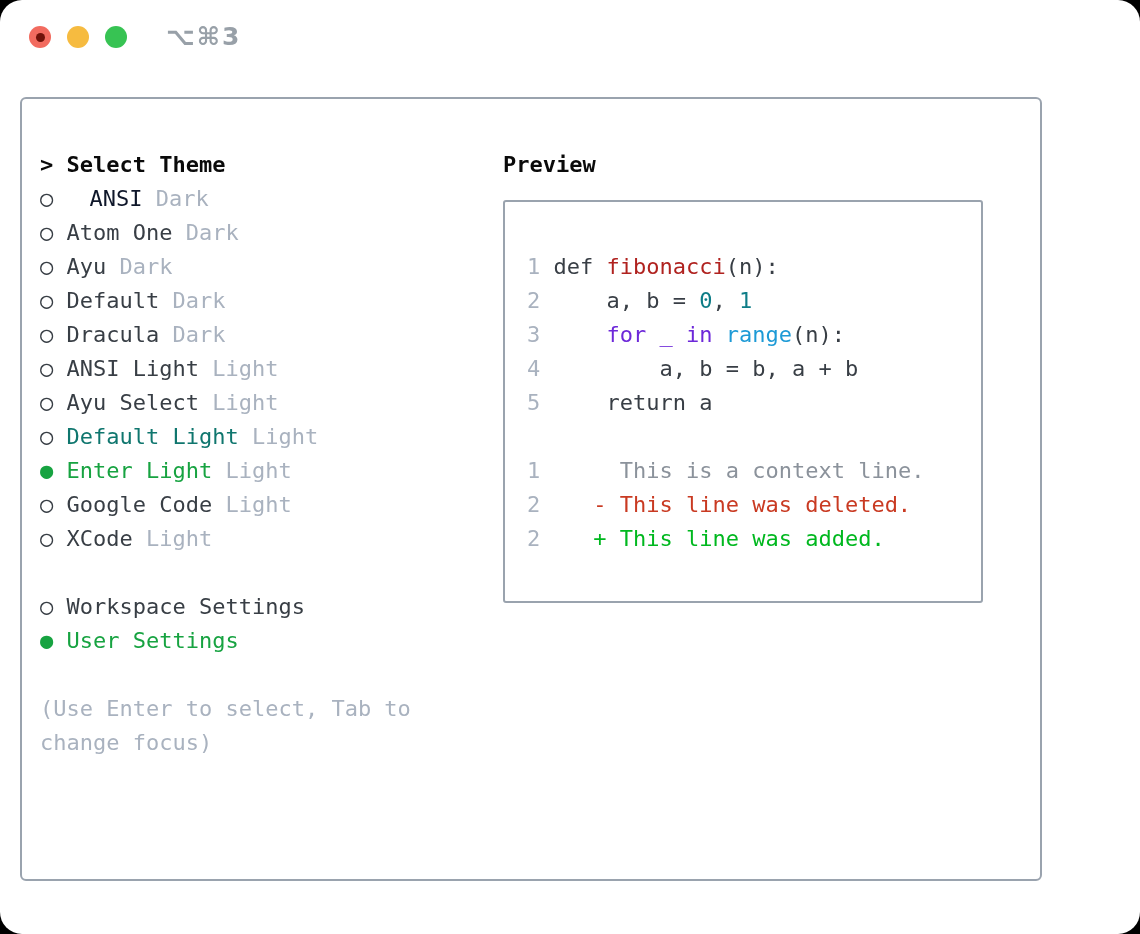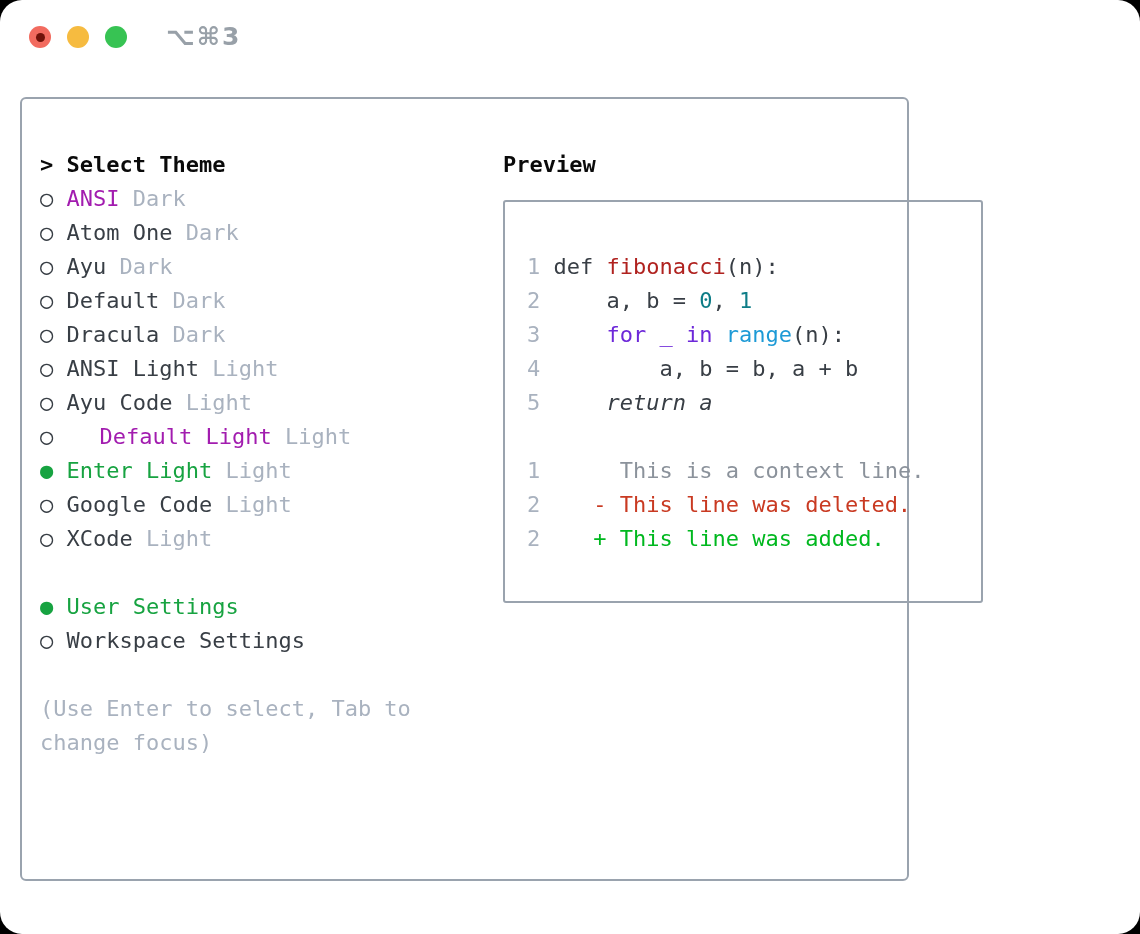--- a/index.html
+++ b/index.html
@@ -26,21 +26,21 @@
   }
   .win-title {
     position:absolute; left:166px; top:22px;
     font-family:"DejaVu Sans", sans-serif;
     font-size:25px; font-weight:700; letter-spacing:2px;
     color:#98a0a8;
   }
   
   .panel {
     position:absolute; left:20px; top:97px;
-    width:889px; height:784px;
+    width:1022px; height:784px;
     border:2px solid #9aa3ae; border-radius:6px;
     box-sizing:border-box;
   }
   
   .left-col { position:absolute; left:18px; top:49px; }
   .row {
     height:34px; line-height:34px;
     font-size:22px; white-space:pre;
   }
   .row-header { font-weight:bold; color:#0a0a0a; }
@@ -77,51 +77,51 @@
   <div class="traffic tl-min" id="tl1" style="background: rgb(246, 187, 64);"></div>
   <div class="traffic tl-zoom" id="tl2" style="background: rgb(55, 195, 83);"></div>
 
   <div class="win-title">⌥⌘3</div>
 
   <div class="panel">
 
     <div class="left-col">
       <div class="row row-header"><span class="marker">&gt;</span><span> </span><span>Select Theme</span></div>
       <div id="theme-items">
-          <div class="row"><span class="marker" style="color: rgb(56, 62, 69);">○ </span><span style="color: #a21caf;">ANSI</span><span style="color: rgb(169, 178, 191);"> Dark</span></div>
+          <div class="row"><span class="marker" style="color: rgb(56, 62, 69);">○ </span><span style="color: #0f172a; margin-left: 23px;">ANSI</span><span style="color: rgb(169, 178, 191);"> Dark</span></div>
           <div class="row"><span class="marker" style="color: rgb(56, 62, 69);">○ </span><span style="color: rgb(56, 62, 69);">Atom One</span><span style="color: rgb(169, 178, 191);"> Dark</span></div>
           <div class="row"><span class="marker" style="color: rgb(56, 62, 69);">○ </span><span style="color: rgb(56, 62, 69);">Ayu</span><span style="color: rgb(169, 178, 191);"> Dark</span></div>
           <div class="row"><span class="marker" style="color: rgb(56, 62, 69);">○ </span><span style="color: rgb(56, 62, 69);">Default</span><span style="color: rgb(169, 178, 191);"> Dark</span></div>
           <div class="row"><span class="marker" style="color: rgb(56, 62, 69);">○ </span><span style="color: rgb(56, 62, 69); text-align: center;">Dracula</span><span style="color: rgb(169, 178, 191);"> Dark</span></div>
           <div class="row"><span class="marker" style="color: rgb(56, 62, 69);">○ </span><span style="color: rgb(56, 62, 69);">ANSI Light</span><span style="color: rgb(169, 178, 191);"> Light</span></div>
-          <div class="row"><span class="marker" style="color: rgb(56, 62, 69);">○ </span><span style="color: rgb(56, 62, 69);">Ayu Code</span><span style="color: rgb(169, 178, 191);"> Light</span></div>
-          <div class="row"><span class="marker" style="color: rgb(56, 62, 69);">○ </span><span style="color: #a21caf; margin-left: 33px;">Default Light</span><span style="color: rgb(169, 178, 191);"> Light</span></div>
+          <div class="row"><span class="marker" style="color: rgb(56, 62, 69);">○ </span><span style="color: rgb(56, 62, 69);">Ayu Select</span><span style="color: rgb(169, 178, 191);"> Light</span></div>
+          <div class="row"><span class="marker" style="color: rgb(56, 62, 69);">○ </span><span style="color: #0f766e;">Default Light</span><span style="color: rgb(169, 178, 191);"> Light</span></div>
           <div class="row"><span class="marker" style="color: rgb(23, 163, 65);">● </span><span style="color: rgb(23, 163, 65);">Enter Light</span><span style="color: rgb(169, 178, 191);"> Light</span></div>
           <div class="row"><span class="marker" style="color: rgb(56, 62, 69);">○ </span><span style="color: rgb(56, 62, 69);">Google Code</span><span style="color: rgb(169, 178, 191);"> Light</span></div>
           <div class="row"><span class="marker" style="color: rgb(56, 62, 69);">○ </span><span style="color: rgb(56, 62, 69);">XCode</span><span style="color: rgb(169, 178, 191);"> Light</span></div>
         </div>
       <div class="row"></div>
       <div id="apply-items">
+          <div class="row"><span class="marker" style="color: rgb(56, 62, 69);">○ </span><span style="color: rgb(56, 62, 69);">Workspace Settings</span></div>
           <div class="row"><span class="marker" style="color: rgb(23, 163, 65);">● </span><span style="color: rgb(23, 163, 65);">User Settings</span></div>
-          <div class="row"><span class="marker" style="color: rgb(56, 62, 69);">○ </span><span style="color: rgb(56, 62, 69);">Workspace Settings</span></div>
         </div>
       <div class="row"></div>
       <div class="row hint-line">(Use Enter to select, Tab to</div>
       <div class="row hint-line">change focus)</div>
     </div>
 
     <div class="preview-title">Preview</div>
 
     <div class="preview-box">
       <div id="preview-lines">
           <div class="code-line"><span style="color: rgb(169, 178, 191);">1 </span><span style="color: rgb(56, 62, 69);">def </span><span style="color: rgb(176, 34, 31);">fibonacci</span><span style="color: rgb(56, 62, 69);">(n):</span></div>
           <div class="code-line"><span style="color: rgb(169, 178, 191);">2 </span><span style="color: rgb(56, 62, 69);">    a, b = </span><span style="color: rgb(14, 125, 135);">0</span><span style="color: rgb(56, 62, 69);">, </span><span style="color: rgb(14, 125, 135);">1</span></div>
           <div class="code-line"><span style="color: rgb(169, 178, 191);">3 </span><span style="color: #6d28d9; text-align: right;">    for _ in </span><span style="color: rgb(29, 154, 214);">range</span><span style="color: rgb(56, 62, 69);">(n):</span></div>
           <div class="code-line"><span style="color: rgb(169, 178, 191);">4 </span><span style="color: rgb(56, 62, 69);">        a, b = b, a + b</span></div>
-          <div class="code-line"><span style="color: rgb(169, 178, 191);">5 </span><span style="color: rgb(56, 62, 69); font-style: italic;">    return a</span></div>
+          <div class="code-line"><span style="color: rgb(169, 178, 191);">5 </span><span style="color: rgb(56, 62, 69);">    return a</span></div>
           <div class="code-line"></div>
           <div class="code-line"><span style="color: rgb(169, 178, 191);">1</span><span style="color: rgb(56, 62, 69);">      </span><span style="color: rgb(139, 146, 155);">This is a context line.</span></div>
           <div class="code-line"><span style="color: rgb(169, 178, 191);">2</span><span style="color: rgb(56, 62, 69);">    </span><span style="color: rgb(201, 58, 34);">- This line was deleted.</span></div>
           <div class="code-line"><span style="color: rgb(169, 178, 191);">2</span><span style="color: rgb(56, 62, 69);">    </span><span style="color: rgb(0, 184, 31);">+ This line was added.</span></div>
         </div>
     </div>
 
   </div>
 </div>
 

